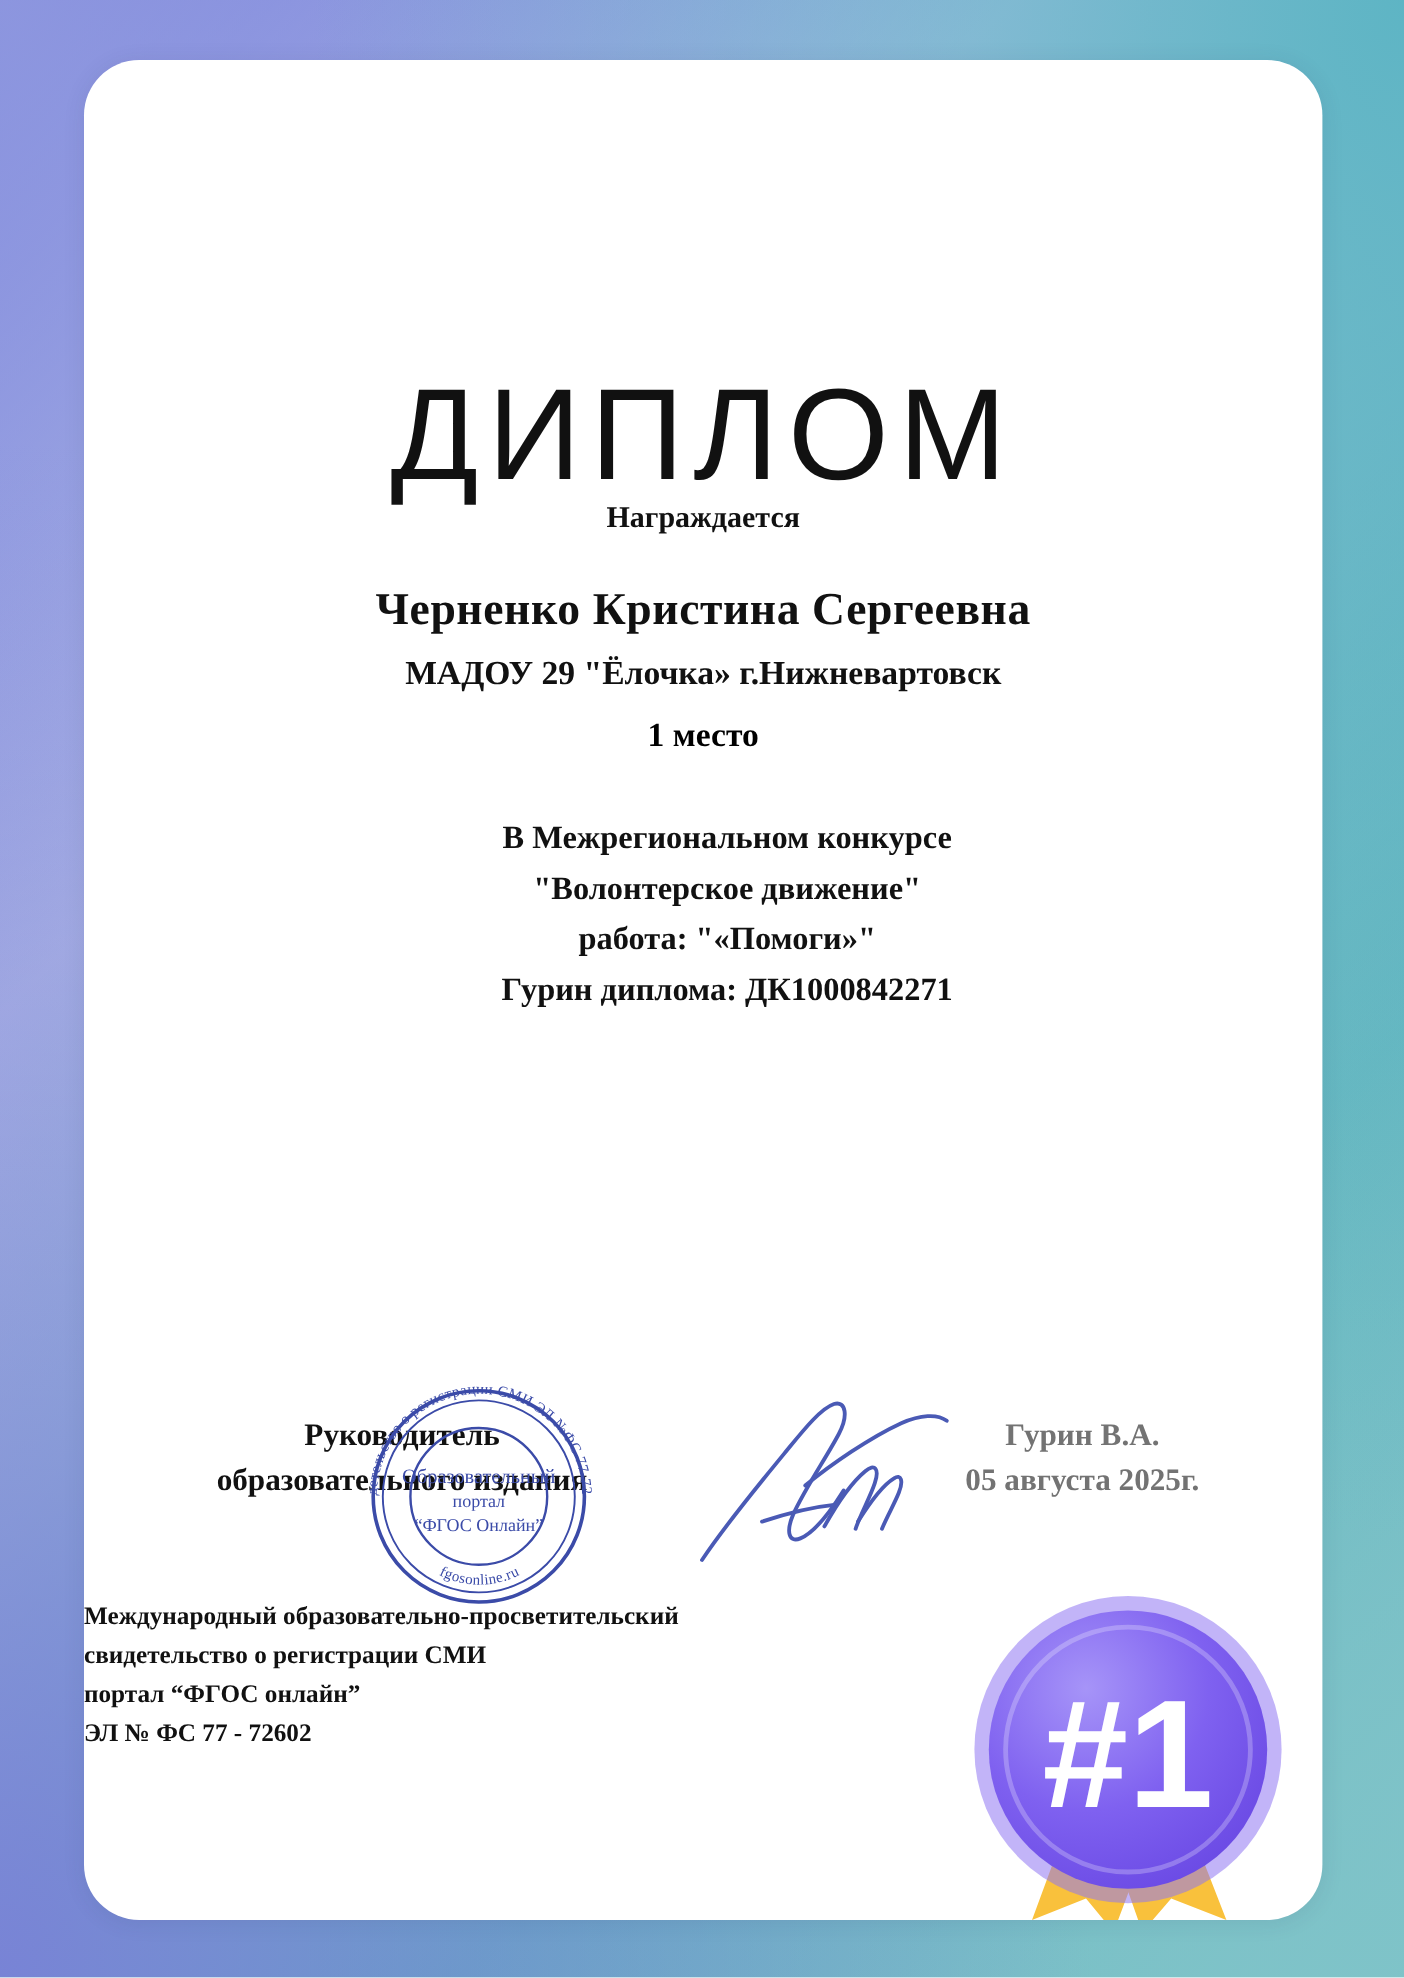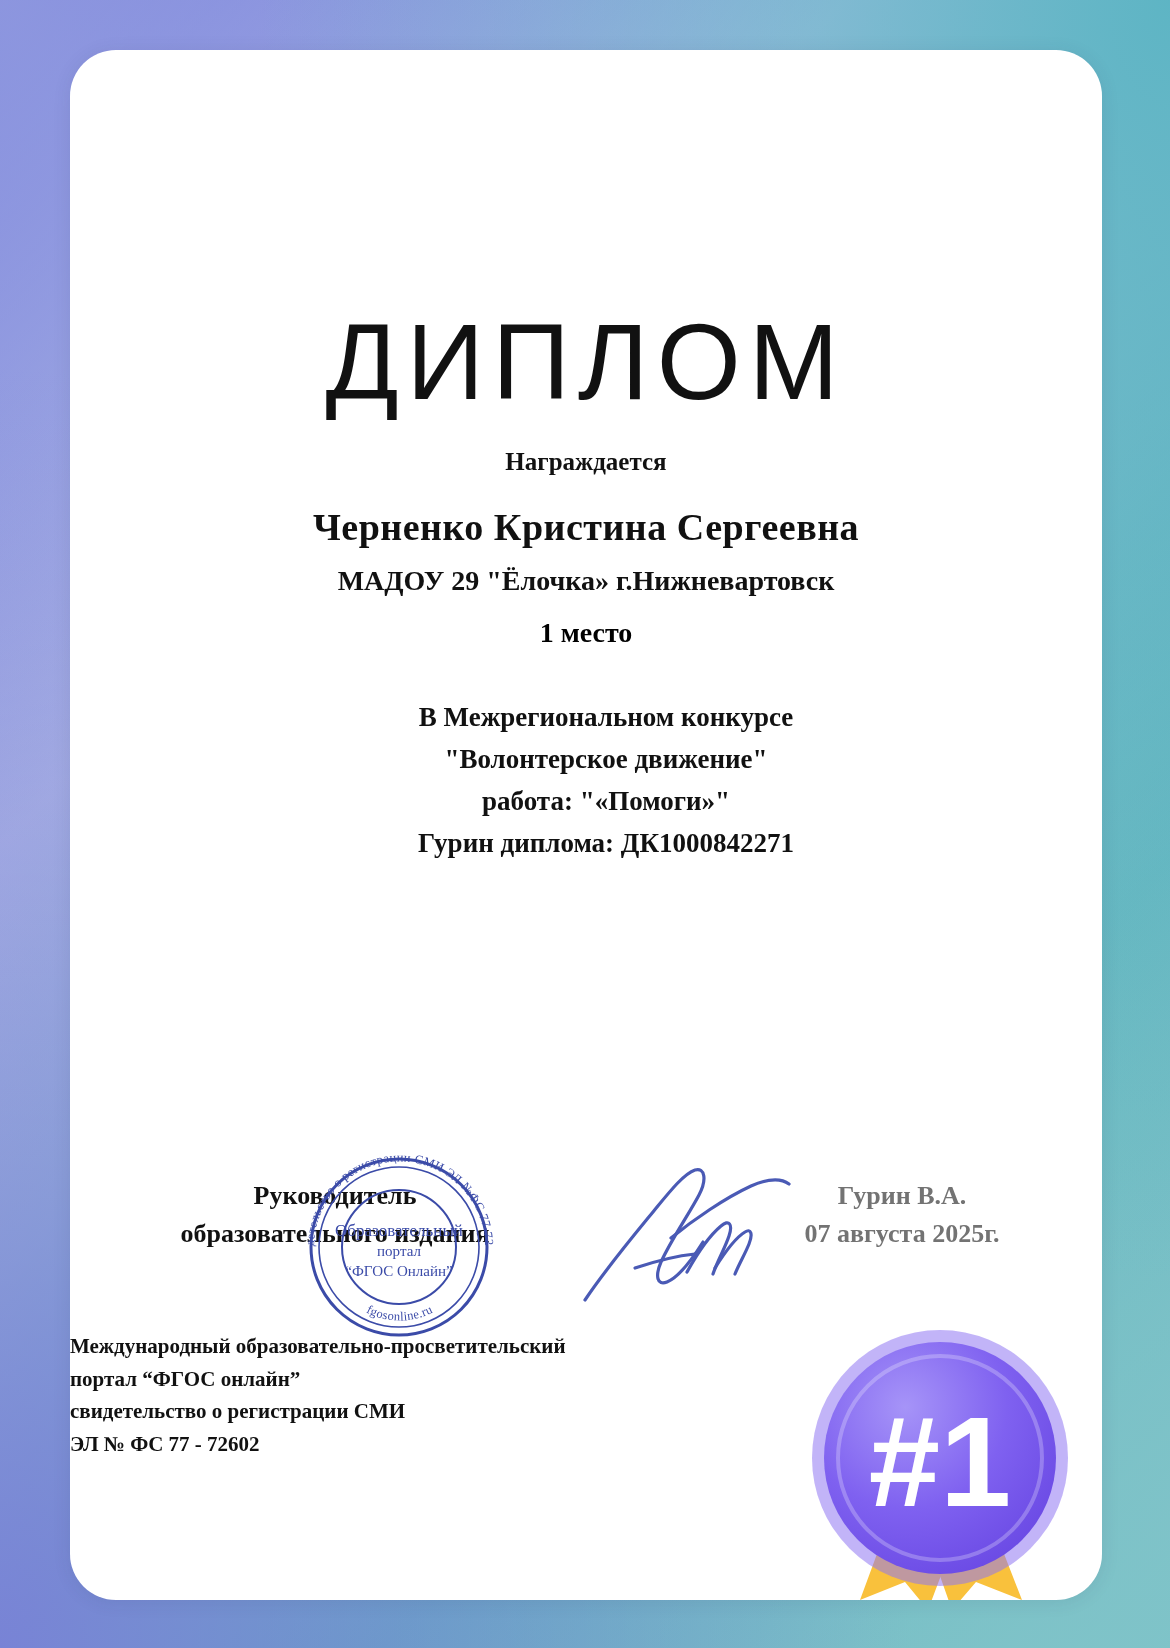--- a/index.html
+++ b/index.html
@@ -58,28 +58,27 @@
     margin-top: 255px;
     font-family: "Liberation Sans", sans-serif;
     font-weight: 300;
     font-size: 108px;
     letter-spacing: 8px;
     color: #111111;
     line-height: 1.05;
   }
 
   .awarded-label {
-    margin-top: 30px;
     font-size: 25px;
     font-weight: bold;
     color: #111;
   }
 
   .recipient {
-    margin-top: 29px;
+    margin-top: 40px;
     font-size: 38px;
     font-weight: bold;
     color: #111;
     letter-spacing: 0.5px;
   }
 
   .org {
     margin-top: 16px;
     font-size: 28px;
     font-weight: bold;
@@ -220,28 +219,28 @@
           <path d="M10,150 C30,120 55,90 78,62 C92,45 108,24 120,20 C130,17 132,30 124,45 C114,64 96,90 86,112 C80,126 82,136 92,132 C104,127 118,108 128,92"></path>
           <path d="M96,88 C118,70 150,48 176,36 C192,29 206,28 214,34"></path>
           <path d="M112,122 C122,104 134,86 146,76 C154,69 158,74 154,86 C150,98 142,112 138,124"></path>
           <path d="M140,118 C150,102 160,88 170,82 C176,78 178,84 174,94 C170,104 164,114 160,124"></path>
           <path d="M60,118 C78,112 100,106 120,104"></path>
         </g>
       </svg>
 
       <div class="sign-right">
         <div>Гурин В.А.</div>
-        <div>07 августа 2025г.</div>
+        <div>05 августа 2025г.</div>
       </div>
     </div>
 
     <div class="footer">
       <div>Международный образовательно-просветительский</div>
+      <div>свидетельство о регистрации СМИ</div>
       <div>портал “ФГОС онлайн”</div>
-      <div>свидетельство о регистрации СМИ</div>
       <div>ЭЛ № ФС 77 - 72602</div>
     </div>
 
     <svg class="badge" viewBox="0 0 280 300">
       <defs>
         <radialGradient id="badgeGrad" cx="35%" cy="28%" r="80%">
           <stop offset="0%" stop-color="#a694f8"></stop>
           <stop offset="55%" stop-color="#7f61f0"></stop>
           <stop offset="100%" stop-color="#6a49e4"></stop>
         </radialGradient>

